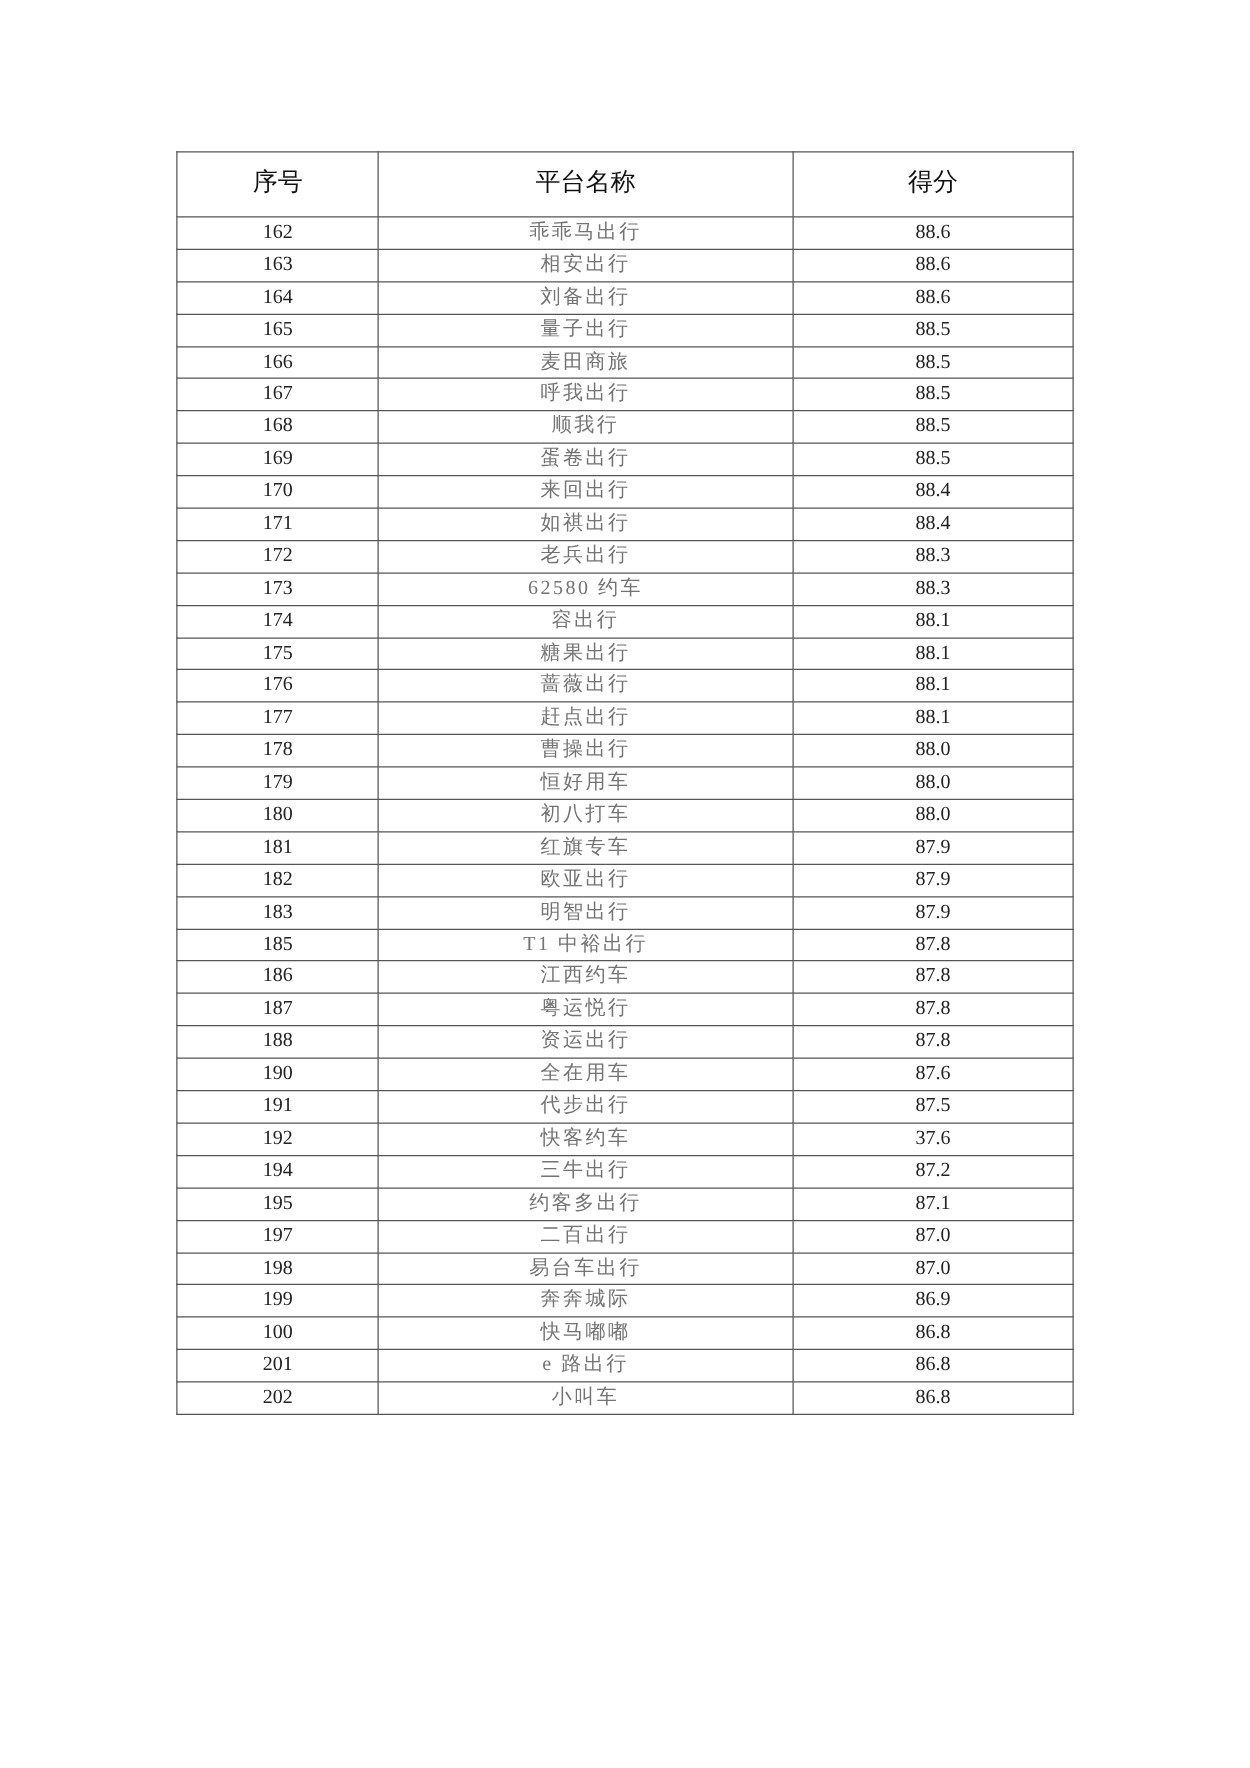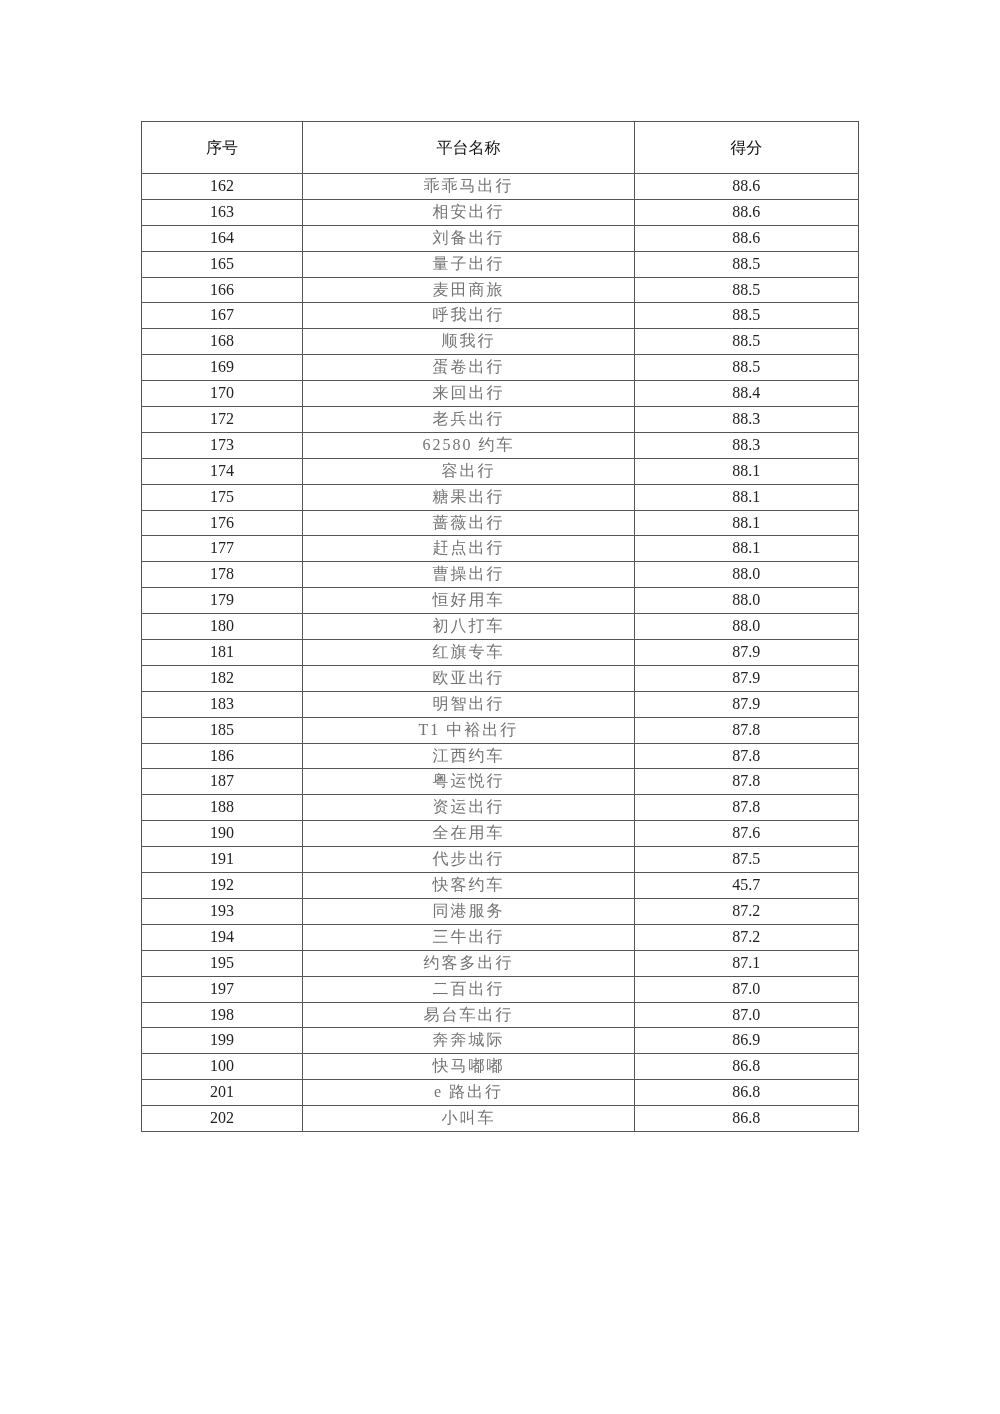--- a/index.html
+++ b/index.html
@@ -27,23 +27,23 @@
       text-align: center;
       padding: 0;
       font-weight: normal;
       font-size: 16px;
       line-height: 1;
       vertical-align: top;
     }
     .page-table th {
       height: 51px;
       vertical-align: middle;
-      font-size: 16px;
+      font-size: 20px;
       color: #111;
-      font-family: Liberation Sans, sans-serif;
+      font-family: Liberation Mono, monospace;
     }
     .page-table td {
       height: 25.9px;
       padding-top: 4px;
       box-sizing: border-box;
     }
     .col-no { width: 161px; }
     .col-name { width: 331px; }
     .col-score { width: 224px; }
     .cell-name {
@@ -113,20 +113,25 @@
         <td class="cell-no">169</td>
         <td class="cell-name">蛋卷出行</td>
         <td class="cell-score">88.5</td>
       </tr>
       <tr>
         <td class="cell-no">170</td>
         <td class="cell-name">来回出行</td>
         <td class="cell-score">88.4</td>
       </tr>
       <tr>
+        <td class="cell-no">171</td>
+        <td class="cell-name">如祺出行</td>
+        <td class="cell-score">88.4</td>
+      </tr>
+      <tr>
         <td class="cell-no">172</td>
         <td class="cell-name">老兵出行</td>
         <td class="cell-score">88.3</td>
       </tr>
       <tr>
         <td class="cell-no">173</td>
         <td class="cell-name">62580 约车</td>
         <td class="cell-score">88.3</td>
       </tr>
       <tr>
@@ -205,26 +210,21 @@
         <td class="cell-score">87.6</td>
       </tr>
       <tr>
         <td class="cell-no">191</td>
         <td class="cell-name">代步出行</td>
         <td class="cell-score">87.5</td>
       </tr>
       <tr>
         <td class="cell-no">192</td>
         <td class="cell-name">快客约车</td>
-        <td class="cell-score">45.7</td>
-      </tr>
-      <tr>
-        <td class="cell-no">193</td>
-        <td class="cell-name">同港服务</td>
-        <td class="cell-score">87.2</td>
+        <td class="cell-score">37.6</td>
       </tr>
       <tr>
         <td class="cell-no">194</td>
         <td class="cell-name">三牛出行</td>
         <td class="cell-score">87.2</td>
       </tr>
       <tr>
         <td class="cell-no">195</td>
         <td class="cell-name">约客多出行</td>
         <td class="cell-score">87.1</td>

